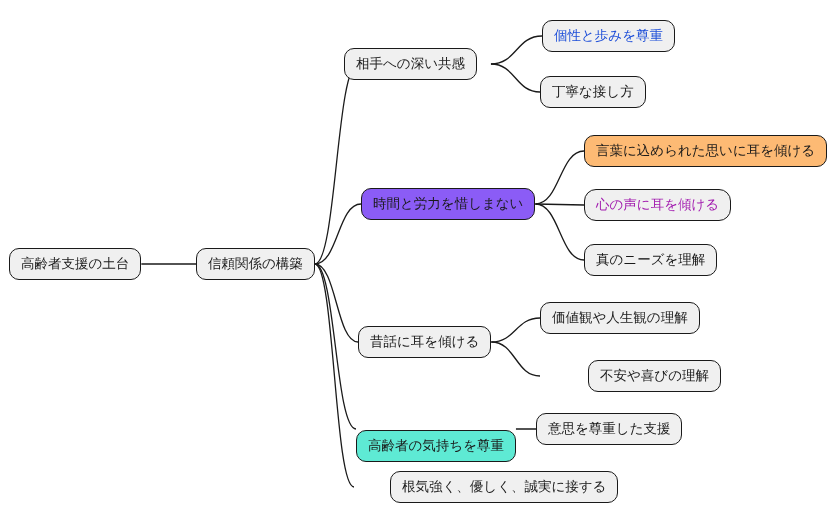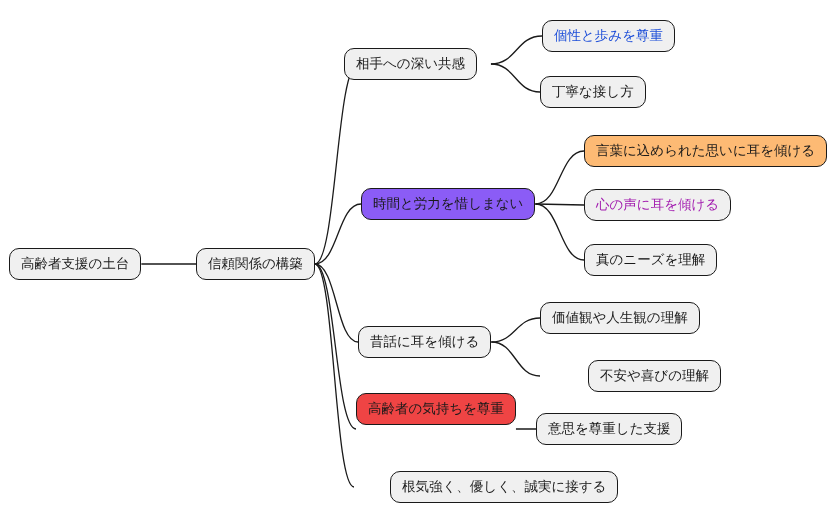--- a/index.html
+++ b/index.html
@@ -54,21 +54,21 @@
       <path d="M491.265625,342 C515.6328125,342 515.6328125,318 540,318" fill="none" stroke="#1a1a1a" stroke-width="1.3"></path>
       <path d="M491.265625,342 C515.6328125,342 515.6328125,376 540,376" fill="none" stroke="#1a1a1a" stroke-width="1.3"></path>
       <path d="M515.953125,429 L568,429" fill="none" stroke="#1a1a1a" stroke-width="1.3"></path>
     </svg>
   <div id="nodes">
       <div class="node" style="left: 9px; top: 248px; background: rgb(240, 240, 240); border-color: rgb(26, 26, 26); color: rgb(26, 26, 26);">高齢者支援の土台</div>
       <div class="node" style="left: 196px; top: 248px; background: rgb(240, 240, 240); border-color: rgb(26, 26, 26); color: rgb(26, 26, 26);">信頼関係の構築</div>
       <div class="node" style="left: 344px; top: 48px; background: rgb(240, 240, 240); border-color: rgb(26, 26, 26); color: rgb(26, 26, 26);">相手への深い共感</div>
       <div class="node" style="left: 361px; top: 188px; background: #8b5cf6; border-color: rgb(26, 26, 26); color: rgb(26, 26, 26);">時間と労力を惜しまない</div>
       <div class="node" style="left: 358px; top: 326px; background: rgb(240, 240, 240); border-color: rgb(26, 26, 26); color: rgb(26, 26, 26);">昔話に耳を傾ける</div>
-      <div class="node" style="left: 356px; top: 393px; background: #ef4444; border-color: rgb(26, 26, 26); color: rgb(26, 26, 26);">高齢者の気持ちを尊重</div>
+      <div class="node" style="left: 356px; top: 430px; background: #5eead4; border-color: rgb(26, 26, 26); color: rgb(26, 26, 26);">高齢者の気持ちを尊重</div>
       <div class="node" style="left: 354px; top: 471px; background: rgb(240, 240, 240); border-color: rgb(26, 26, 26); color: rgb(26, 26, 26); margin-left: 36px;">根気強く、優しく、誠実に接する</div>
       <div class="node" style="left: 542px; top: 20px; background: rgb(240, 240, 240); border-color: rgb(26, 26, 26); color: #1d4ed8;">個性と歩みを尊重</div>
       <div class="node" style="left: 540px; top: 76px; background: rgb(240, 240, 240); border-color: rgb(26, 26, 26); color: rgb(26, 26, 26); text-align: center;">丁寧な接し方</div>
       <div class="node" style="left: 584px; top: 135px; background: #fdba74; border-color: rgb(26, 26, 26); color: rgb(26, 26, 26);">言葉に込められた思いに耳を傾ける</div>
       <div class="node" style="left: 584px; top: 189px; background: rgb(240, 240, 240); border-color: rgb(26, 26, 26); color: #a21caf; border-radius: 12px;">心の声に耳を傾ける</div>
       <div class="node" style="left: 584px; top: 244px; background: rgb(240, 240, 240); border-color: rgb(26, 26, 26); color: rgb(26, 26, 26);">真のニーズを理解</div>
       <div class="node" style="left: 540px; top: 302px; background: rgb(240, 240, 240); border-color: rgb(26, 26, 26); color: rgb(26, 26, 26);">価値観や人生観の理解</div>
       <div class="node" style="left: 540px; top: 360px; background: rgb(240, 240, 240); border-color: rgb(26, 26, 26); color: rgb(26, 26, 26); margin-left: 48px;">不安や喜びの理解</div>
       <div class="node" style="left: 536px; top: 413px; background: rgb(240, 240, 240); border-color: rgb(26, 26, 26); color: rgb(26, 26, 26);">意思を尊重した支援</div>
     </div>

